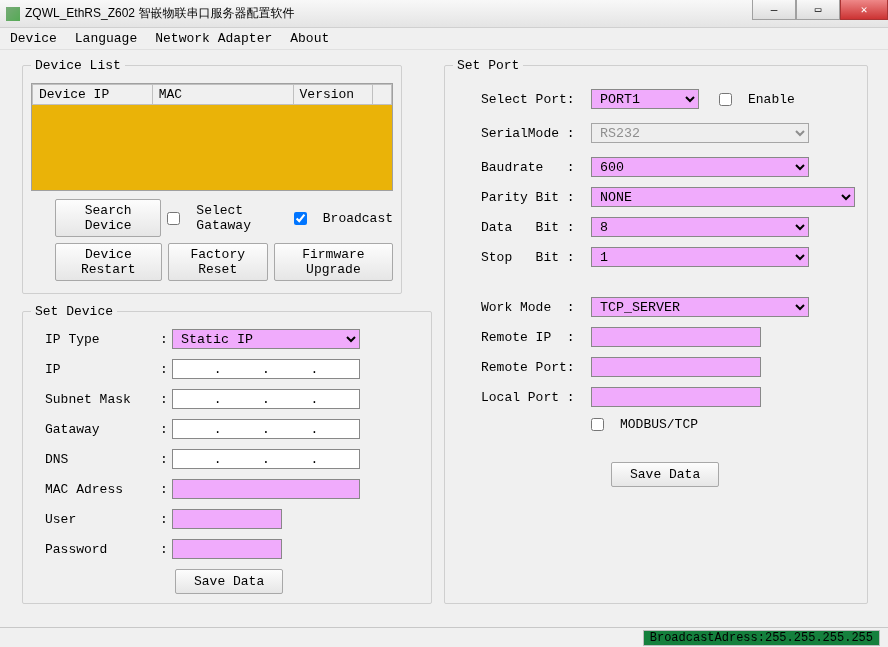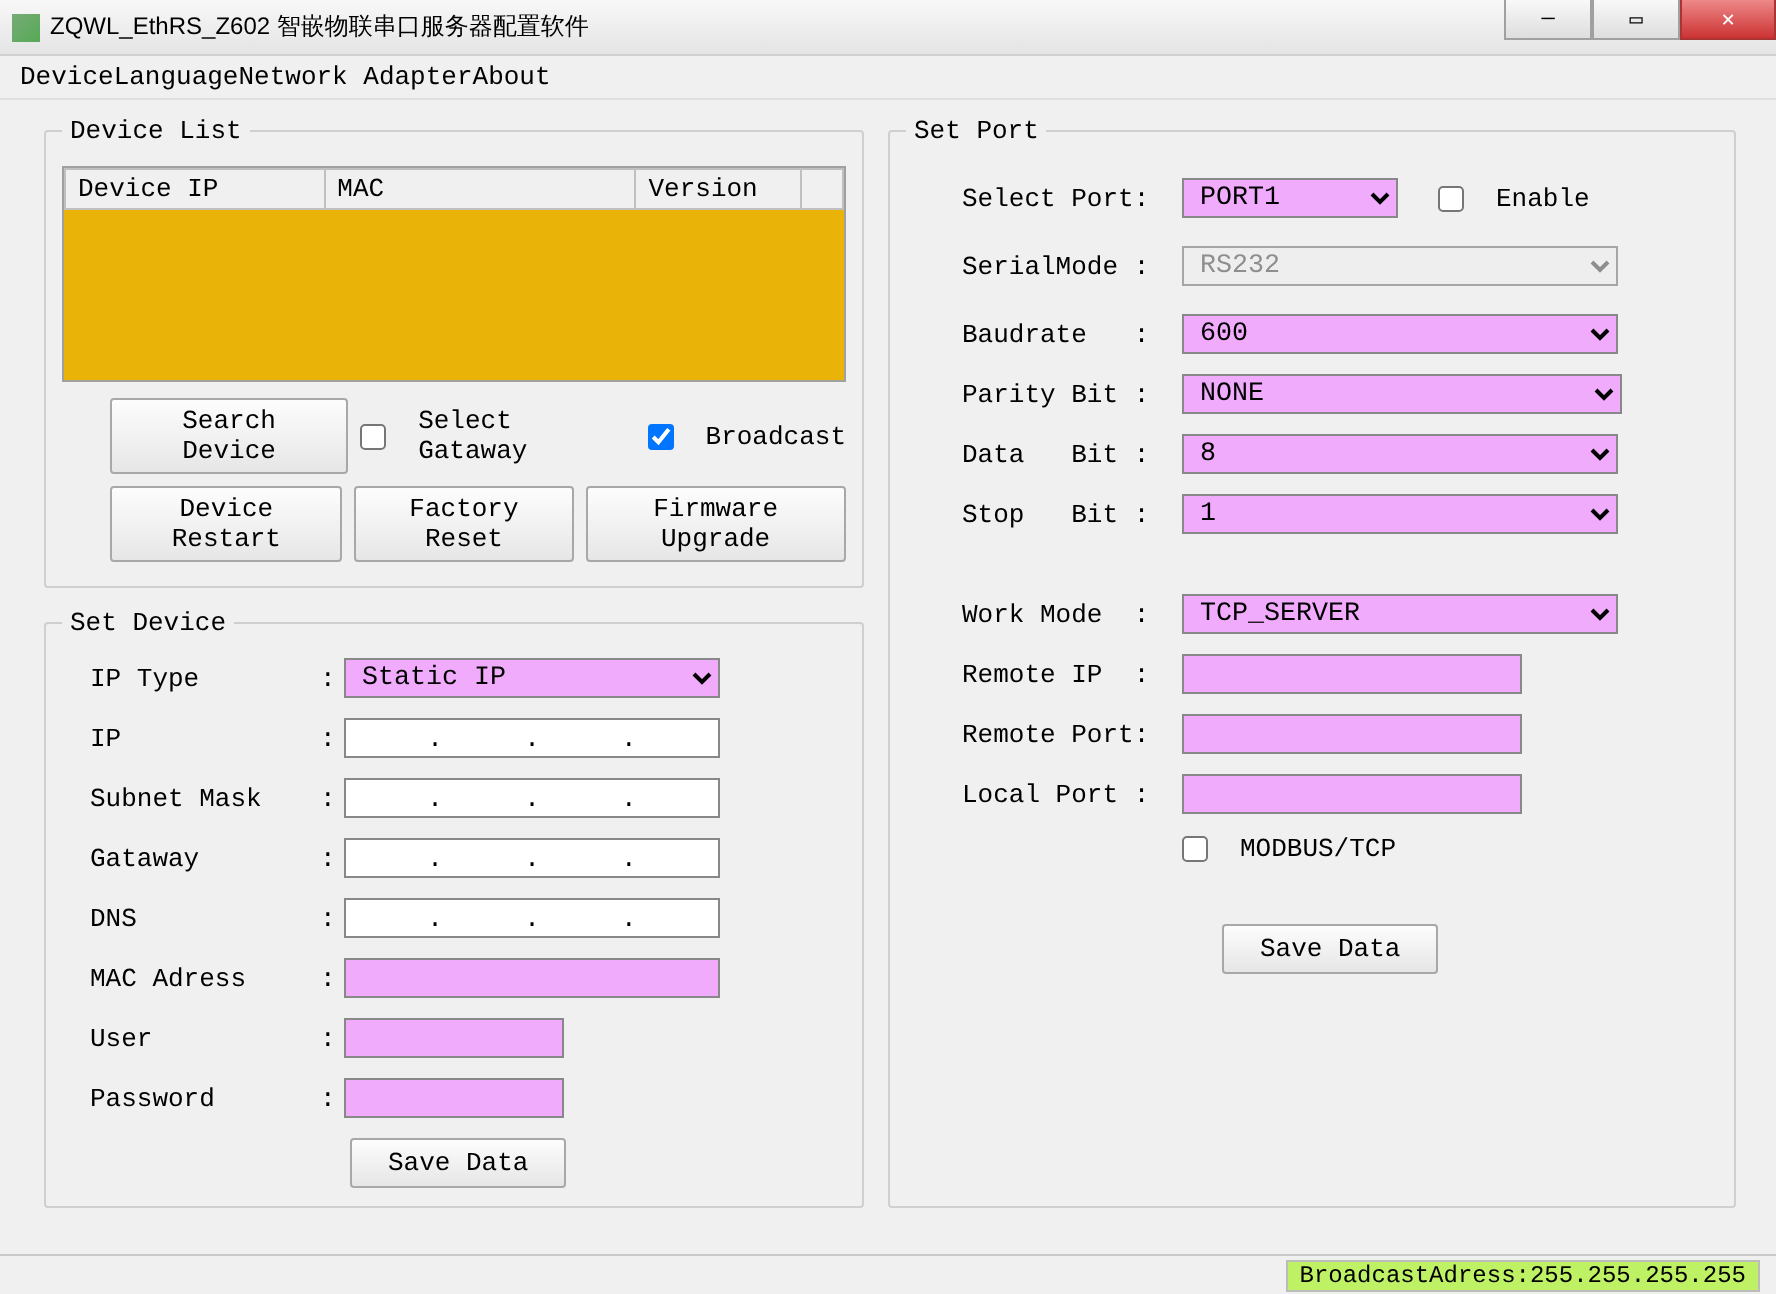--- a/index.html
+++ b/index.html
@@ -42,41 +42,42 @@
   border-color: #a33;
   width: 48px;
   border-top-right-radius: 0;
 }
 .menubar {
   height: 22px;
   background: #f0f0f0;
   display: flex;
   align-items: center;
   padding-left: 10px;
+  gap: 18px;
   border-bottom: 1px solid #e0e0e0;
 }
 .menubar span { cursor: default; }
 .client {
   position: relative;
   padding: 8px 10px 4px 14px;
   height: calc(647px - 28px - 22px - 20px);
 }
 fieldset {
   border: 1px solid #cfcfcf;
   border-radius: 2px;
   margin: 0;
   position: absolute;
   padding: 10px 8px 8px 8px;
   background: #f0f0f0;
 }
 legend {
   font-family: "Courier New", monospace;
   padding: 0 4px;
 }
-#fs-device-list { left: 22px; top: 8px; width: 410px; height: 236px; }
+#fs-device-list { left: 22px; top: 8px; width: 380px; height: 236px; }
 #fs-set-device  { left: 22px; top: 254px; width: 410px; height: 300px; }
 #fs-set-port    { left: 444px; top: 8px; width: 424px; height: 546px; }
 
 .table-wrap {
   background: #eab308;
   border: 1px solid #a0a0a0;
   height: 108px;
   overflow: hidden;
   margin-bottom: 8px;
 }
@@ -136,21 +137,21 @@
   display: flex;
   justify-content: flex-end;
   align-items: center;
   padding-right: 8px;
 }
 .status-segment {
   border: 1px solid #bcbcbc;
   padding: 0 6px;
   font-family: "Microsoft YaHei", "Courier New", monospace;
   font-size: 12px;
-  background: #bef264;
+  background: #15803d;
 }
 .sep-row { margin-left: 14px; }
 .disabled-sel { background: #eee; color: #666; }
 </style>
 </head>
 <body>
 
 <div class="titlebar">
   <div class="icon"></div>
   <div class="title">ZQWL_EthRS_Z602  智嵌物联串口服务器配置软件</div>
@@ -289,21 +290,21 @@
         </select>
       </div>
       <div class="form-row" style="margin-top:14px">
         <label class="key" style="width:110px;white-space:pre">Baudrate   :</label>
         <select class="sel" style="width:218px">
           <option>600</option>
         </select>
       </div>
       <div class="form-row">
         <label class="key" style="width:110px;white-space:pre">Parity Bit :</label>
-        <select class="sel" style="width:220px">
+        <select class="sel" style="width:264px">
           <option>NONE</option>
         </select>
       </div>
       <div class="form-row">
         <label class="key" style="width:110px;white-space:pre">Data   Bit :</label>
         <select class="sel" style="width:218px">
           <option>8</option>
         </select>
       </div>
       <div class="form-row">

